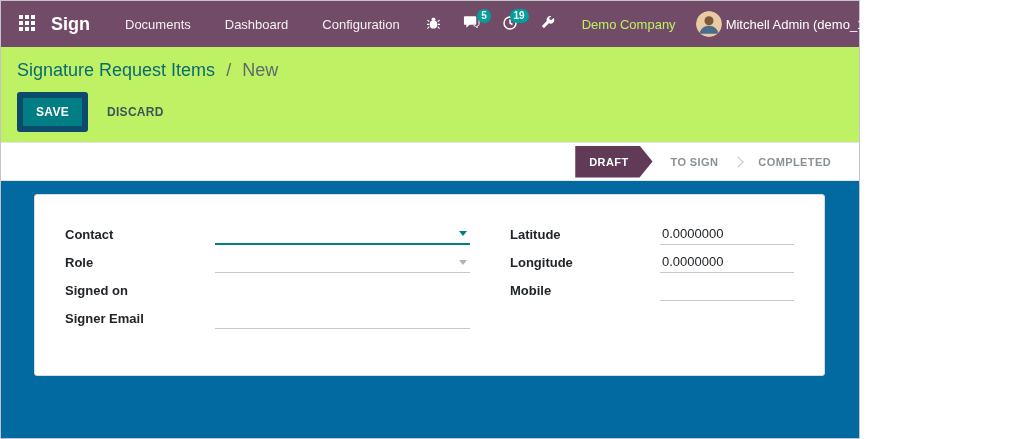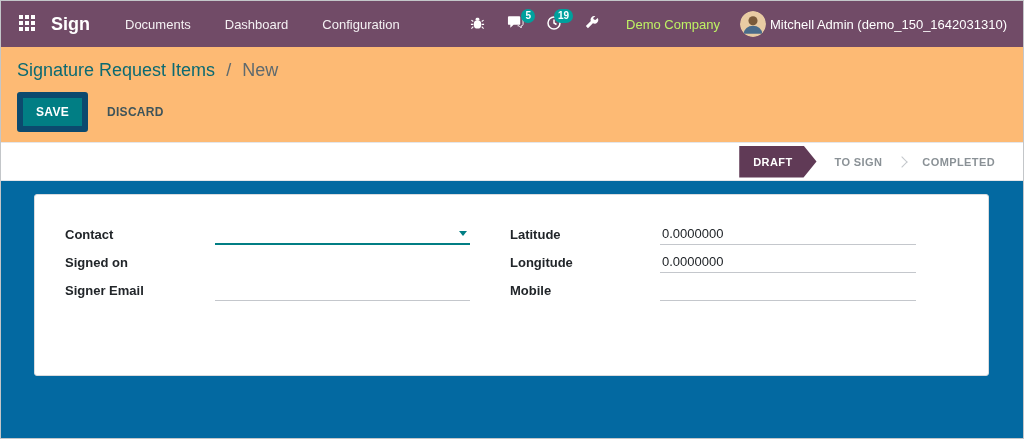--- a/index.html
+++ b/index.html
@@ -4,21 +4,21 @@
 <style>
   * { box-sizing: border-box; margin: 0; padding: 0; }
   html, body { width: 1024px; height: 439px; }
   body {
     font-family: "Liberation Sans", sans-serif;
     background: #fff;
     overflow: hidden;
     color: #212529;
   }
   .page {
-    width: 1024px; height: 439px;
+    width: 860px; height: 439px;
     border: 1px solid #c3c6c9;
     display: flex; flex-direction: column;
     background: #fff;
   }
 
   
   .navbar {
     height: 46px; flex: 0 0 46px;
     background: #714B67;
     display: flex; align-items: center; justify-content: space-between;
@@ -51,21 +51,21 @@
     font-size: 10px; font-weight: 700; line-height: 1;
     border-radius: 8px; padding: 2px 4px; min-width: 13px; text-align: center;
   }
   .company-name { font-size: 13px; color: #bef264; padding: 0 14px; cursor: pointer; white-space: nowrap; }
   .user-menu { display: flex; align-items: center; gap: 4px; cursor: pointer; padding: 0 2px; }
   .avatar { width: 26px; height: 26px; border-radius: 50%; overflow: hidden; flex: 0 0 26px; }
   .user-name { font-size: 13px; color: #fff; white-space: nowrap; }
 
   
   .control-panel {
-    background: #fdba74; padding: 10px 16px 10px 16px;
+    background: #bef264; padding: 10px 16px 10px 16px;
     border-bottom: 1px solid #e4e6e9;
   }
   .breadcrumb { font-size: 18px; line-height: 26px; margin-bottom: 9px; }
   .breadcrumb a { color: #0b6a72; text-decoration: none; cursor: pointer; }
   .breadcrumb .sep { color: #5f6a6e; margin: 0 6px; }
   .breadcrumb .current { color: #5f6a6e; }
   .cp-buttons { display: flex; align-items: center; gap: 6px; }
   .btn-save {
     background: #017E84; border: 6px solid #0c4a6e; color: #fff;
     font-family: "Liberation Sans", sans-serif;
@@ -237,20 +237,26 @@
       <div class="form-grid">
 
         <div class="col">
           <div class="field-row">
             <span class="field-label">Contact</span>
             <div class="field-select focused">
               <span class="caret"></span>
             </div>
           </div>
           <div class="field-row">
+            <span class="field-label">Role</span>
+            <div class="field-select">
+              <span class="caret"></span>
+            </div>
+          </div>
+          <div class="field-row">
             <span class="field-label">Signed on</span>
             <div class="field-empty"></div>
           </div>
           <div class="field-row">
             <span class="field-label">Signer Email</span>
             <input class="field-input" value="" style="">
           </div>
         </div>
 
         <div class="col">

